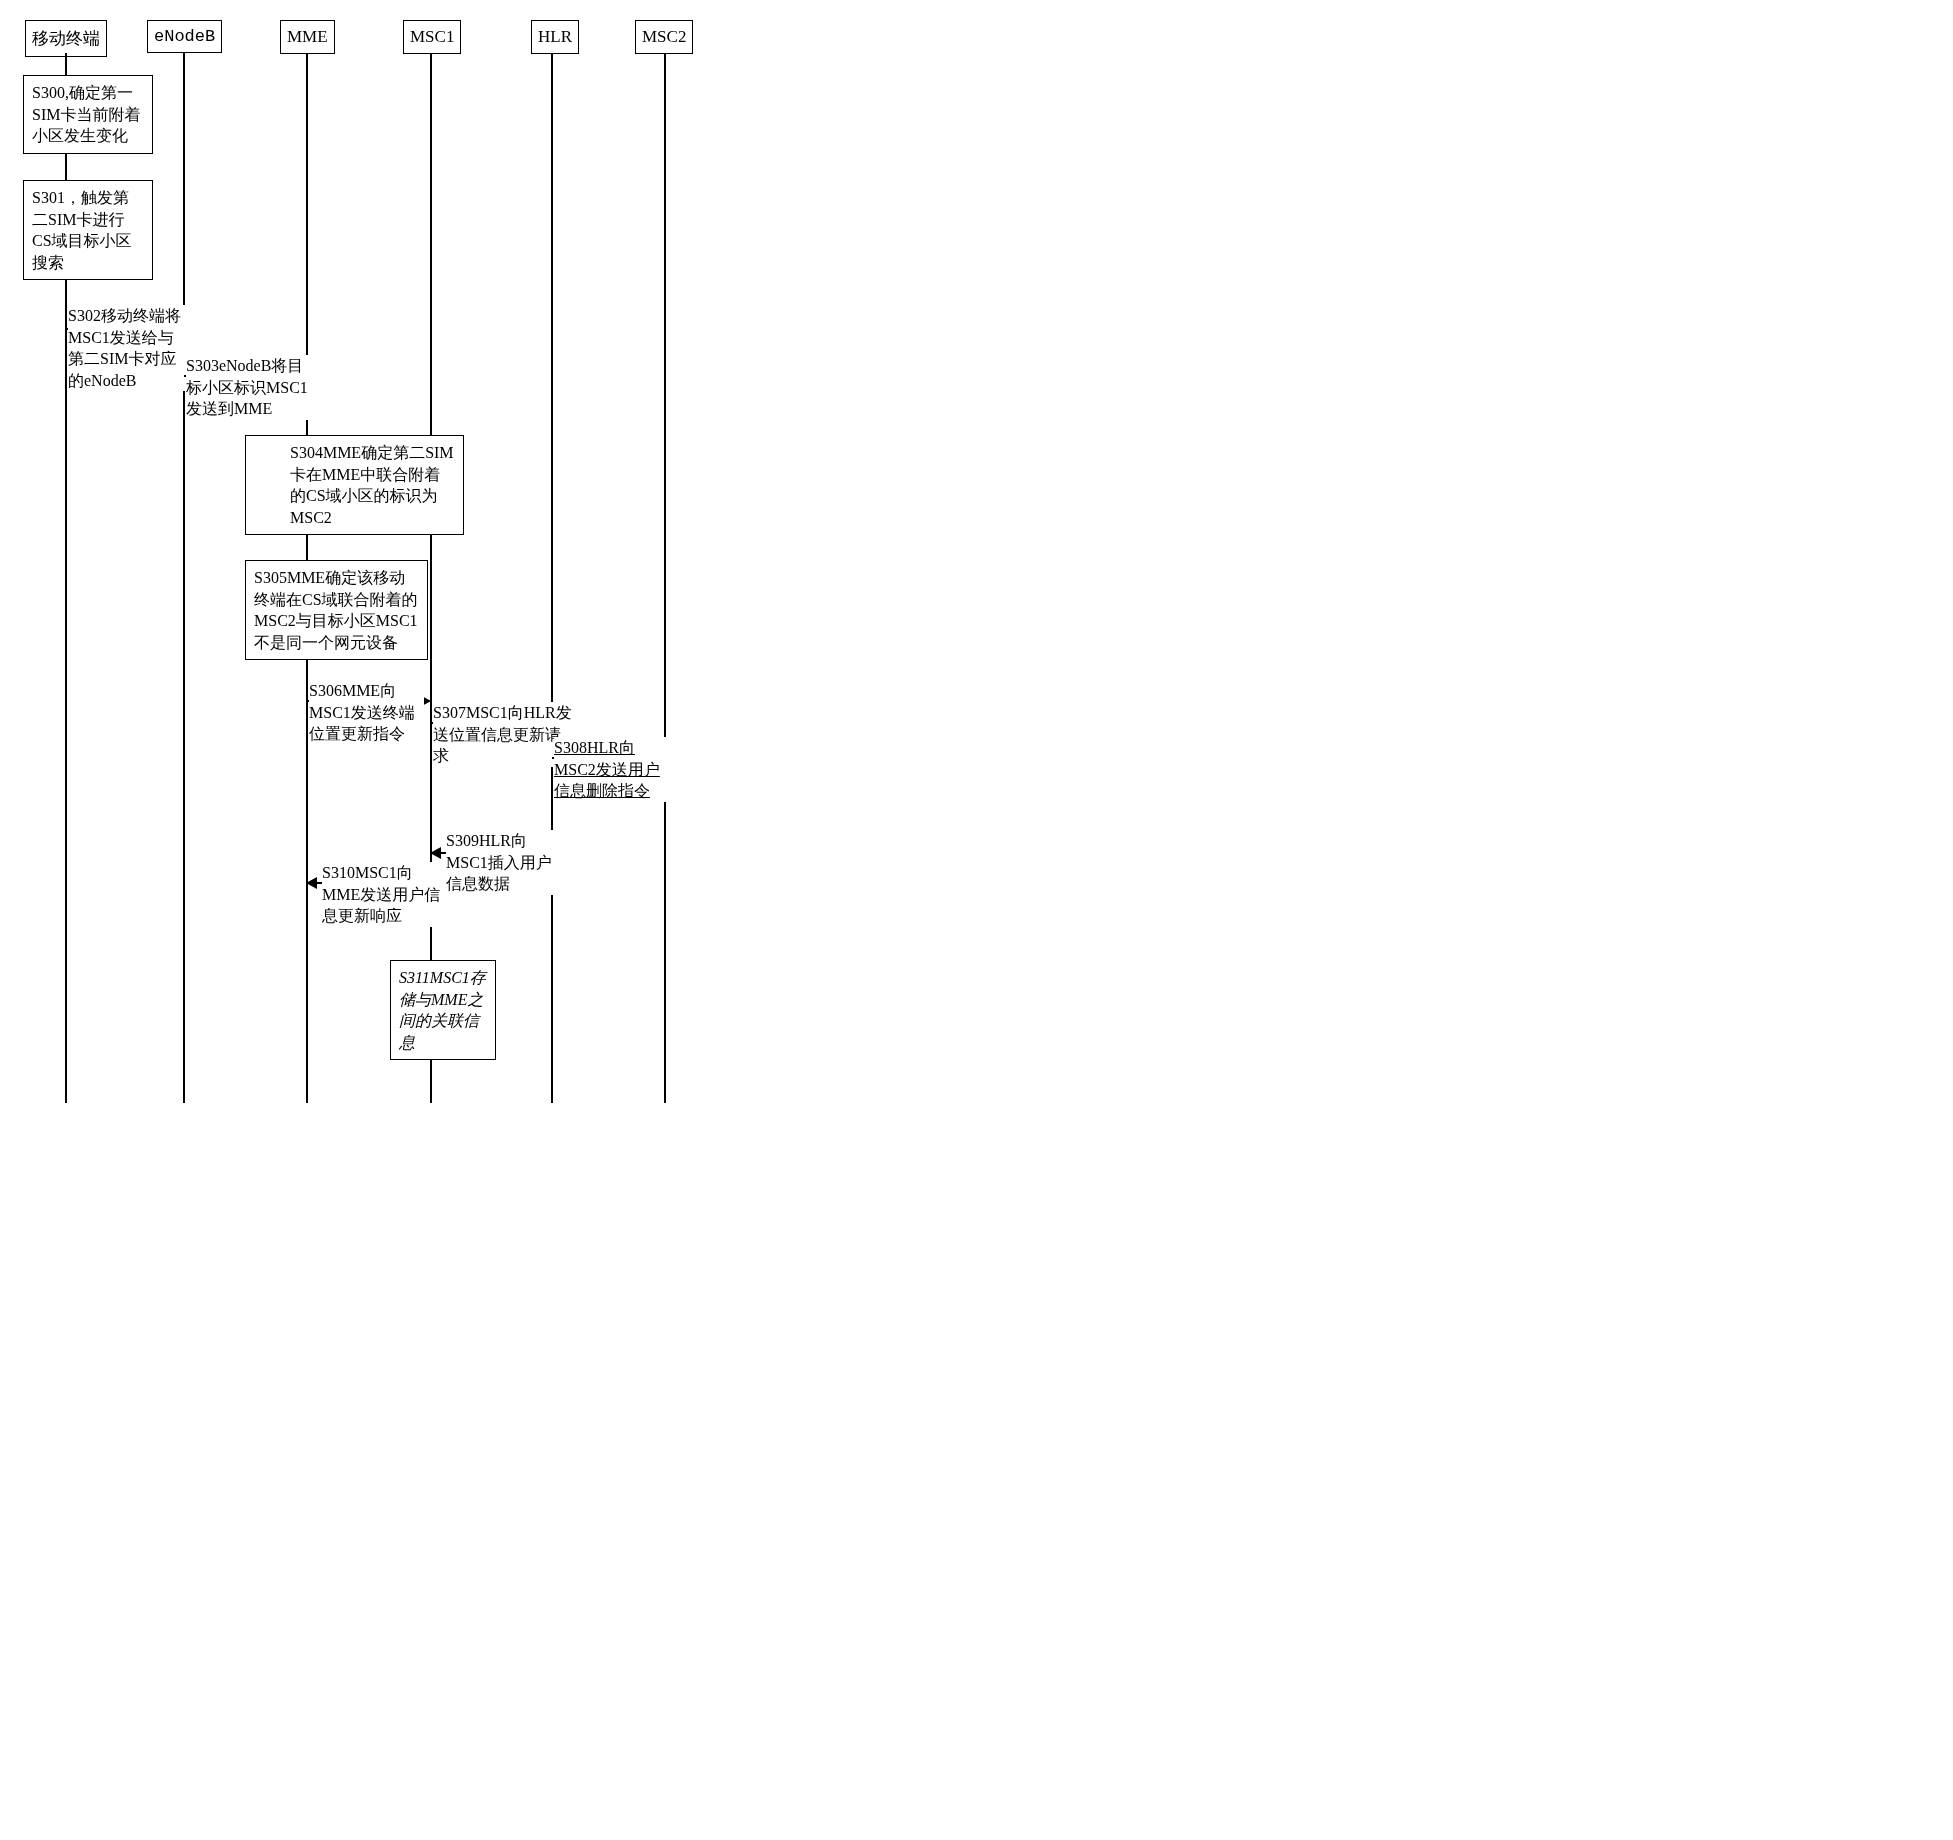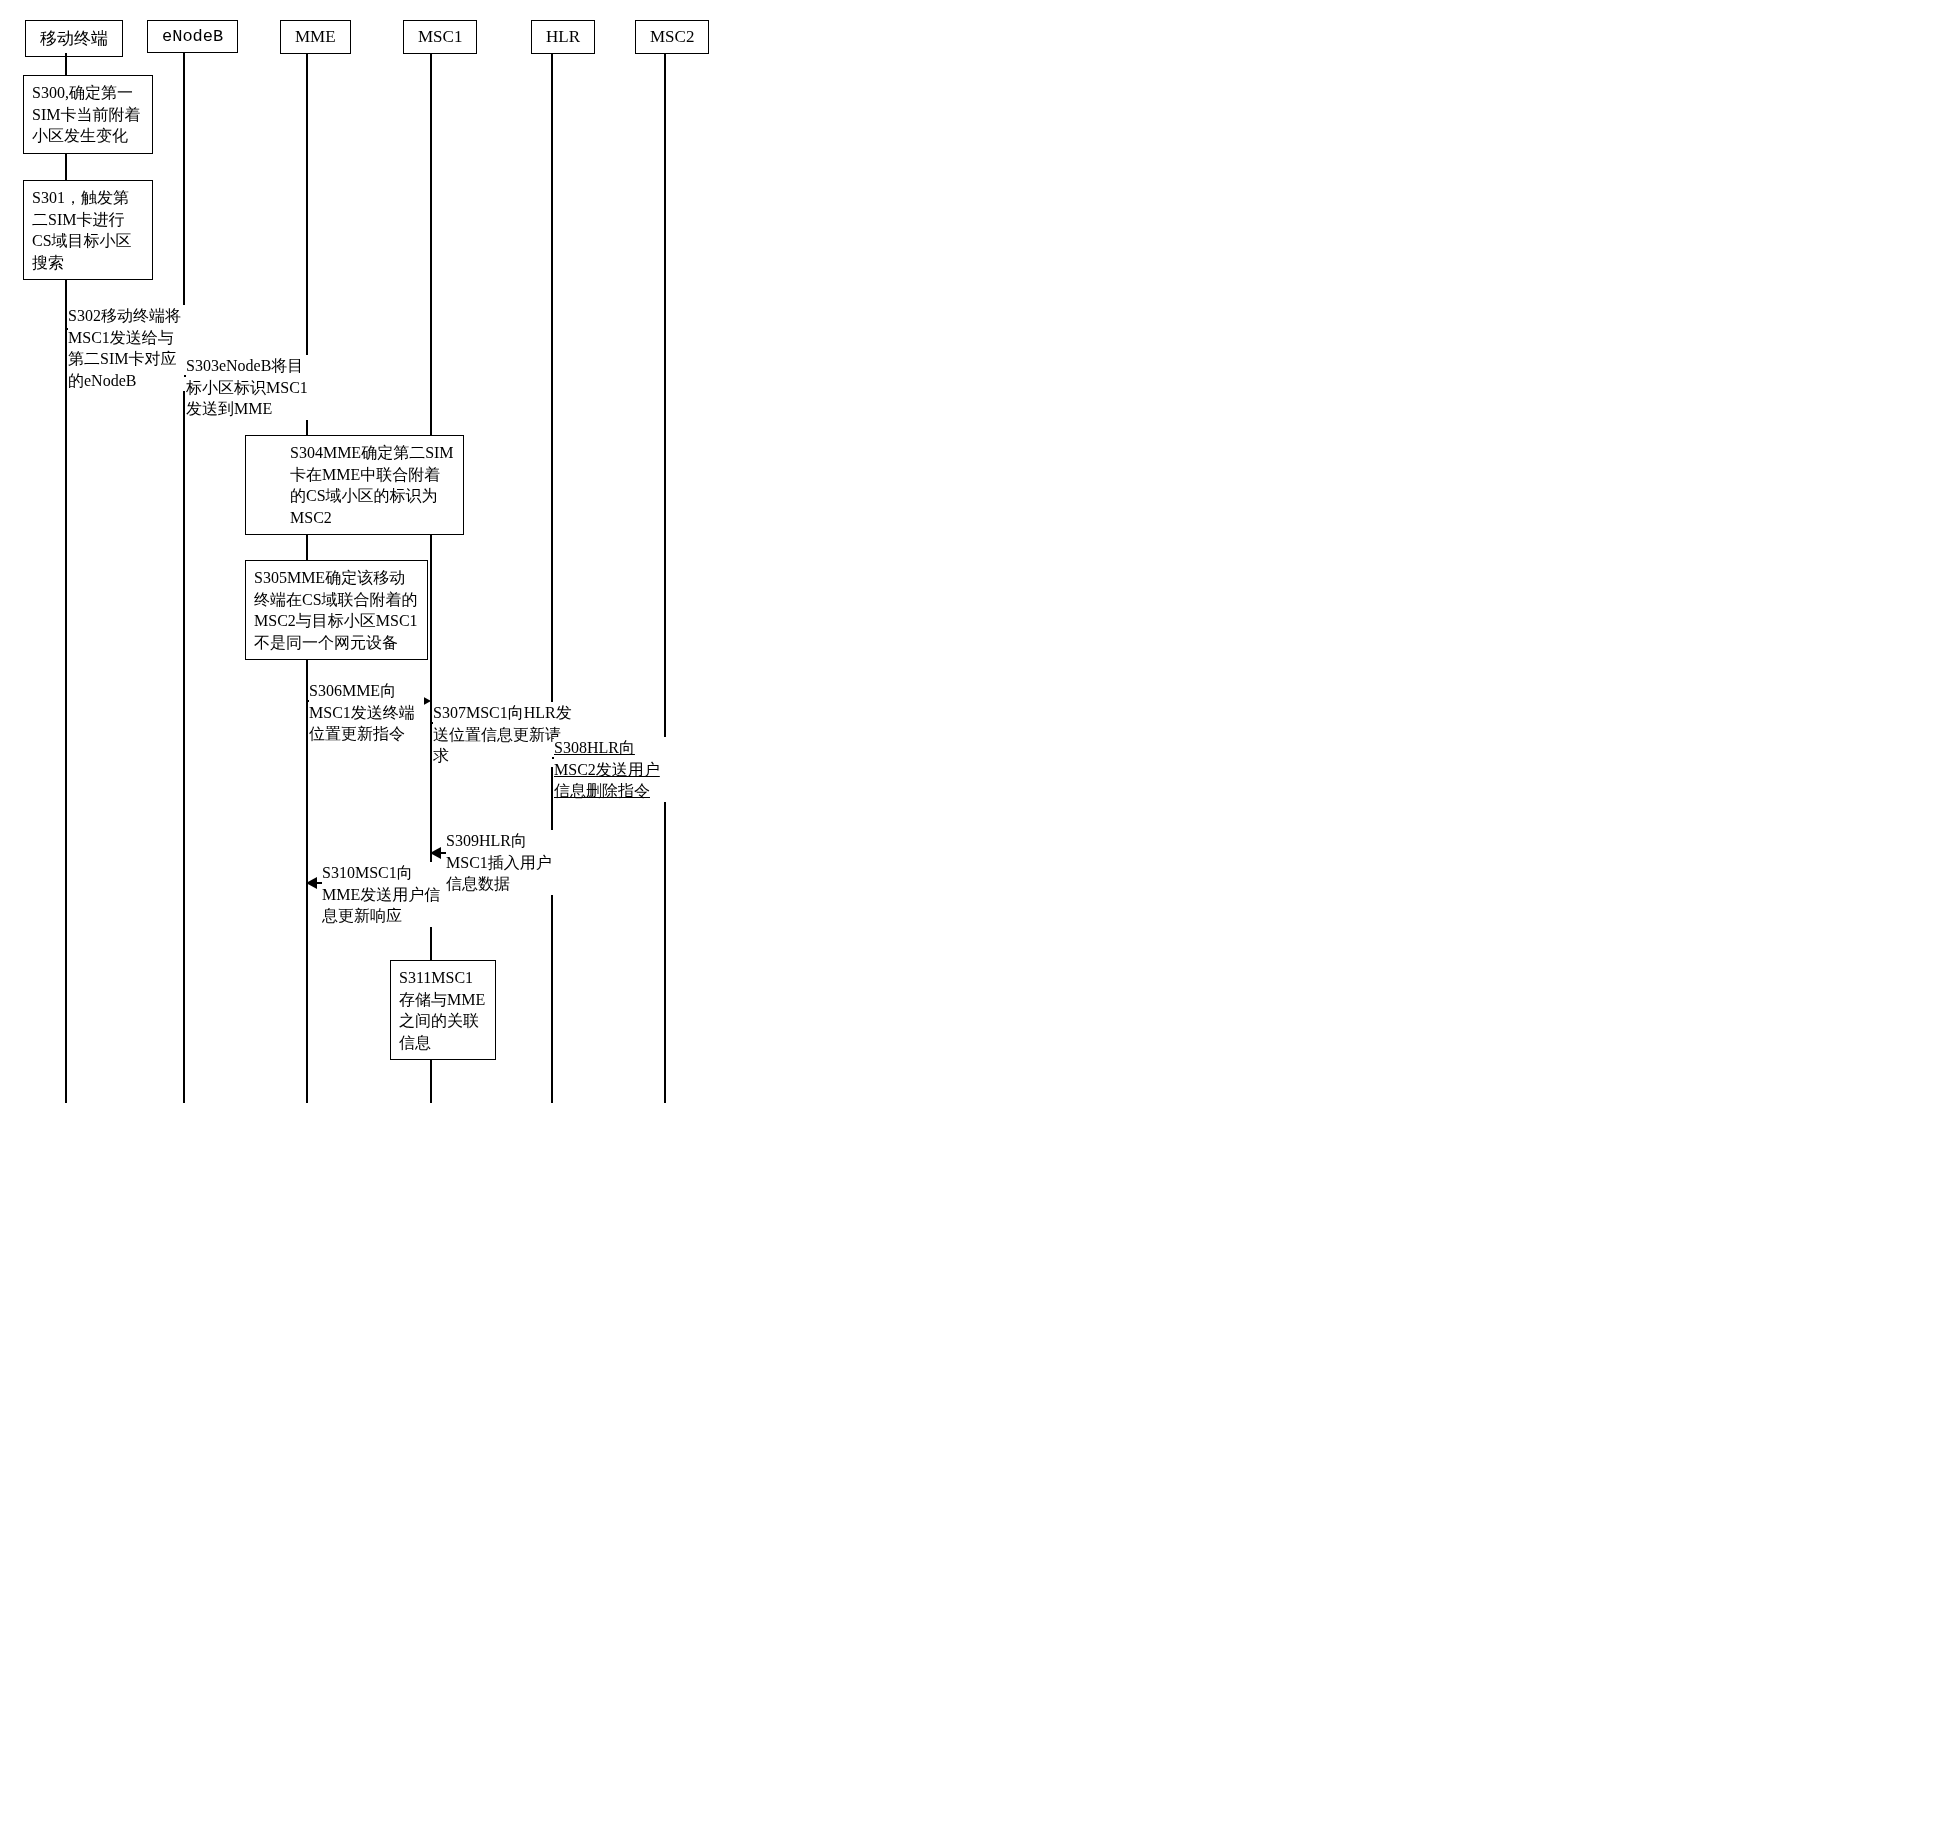--- a/index.html
+++ b/index.html
@@ -10,21 +10,21 @@
     }
     .diagram {
       position: relative;
       width: 1150px;
       height: 1090px;
     }
     .participant-box {
       position: absolute;
       border: 1.5px solid black;
       background: white;
-      padding: 6px 14px;
+      padding: 6px 6px;
       font-size: 17px;
       text-align: center;
     }
     .lifeline {
       position: absolute;
       width: 1.5px;
       background: black;
     }
     .activity-box {
       position: absolute;
@@ -113,14 +113,14 @@
   <div class="message-label" style="left:534px; top:717px; width:118px;text-decoration:underline;">S308HLR向MSC2发送用户信息删除指令</div>
 
   <div class="arrow-line" style="left:420px; top:832px; width:112px;"></div>
   <div class="arrow-head-left" style="left:410px; top:826.5px;"></div>
   <div class="message-label" style="left:426px; top:810px; width:118px;">S309HLR向MSC1插入用户信息数据</div>
 
   <div class="arrow-line" style="left:296px; top:862px; width:115px;"></div>
   <div class="arrow-head-left" style="left:286px; top:856.5px;"></div>
   <div class="message-label" style="left:302px; top:842px; width:122px;">S310MSC1向MME发送用户信息更新响应</div>
 
-  <div class="activity-box" style="left:370px; top:940px; width:88px;">S311MSC1存储与MME之间的关联信息</div>
+  <div class="activity-box" style="left:370px; top:940px; width:88px;font-style:italic;">S311MSC1存储与MME之间的关联信息</div>
 </div>
 
 </body></html>

